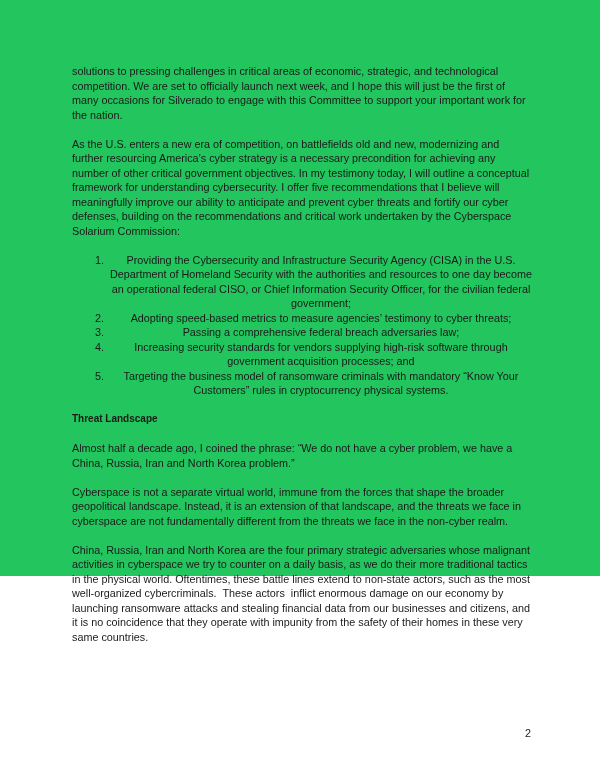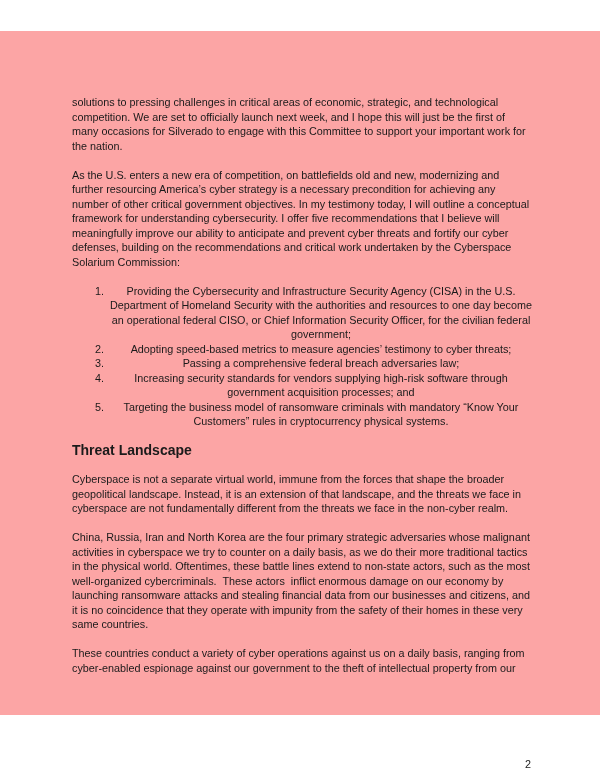--- a/index.html
+++ b/index.html
@@ -13,23 +13,22 @@
     position: relative;
     overflow: hidden;
     font-family: "Liberation Sans", sans-serif;
     color: #1a1a1a;
   }
   .page {
     position: absolute;
     left: 0;
     top: 0;
     width: 600px;
-    height: 684px;
-    background: #fca5a5;
-    margin-top: 31px;
+    height: 576px;
+    background: #22c55e;
   }
   .content {
     position: absolute;
     top: 64px;
     left: 72px;
     width: 461px;
     font-size: 10.8px;
     line-height: 14.5px;
     text-align: left;
   }
@@ -41,21 +40,21 @@
     margin: 0 0 14.5px 0;
     padding-left: 35px;
     text-align: center;
   }
   .rec-list li {
     margin: 0;
     padding-left: 2px;
     white-space: pre-wrap;
   }
   .heading {
-    font-size: 14px;
+    font-size: 10px;
     line-height: 14.5px;
     font-weight: bold;
     margin: 0 0 14.5px 0;
   }
   .page-number {
     position: absolute;
     top: 726px;
     right: 69px;
     font-size: 10.8px;
     line-height: 14.5px;
@@ -75,23 +74,23 @@
     <ol class="rec-list">
       <li>Providing the Cybersecurity and Infrastructure Security Agency (CISA) in the U.S. Department of Homeland Security with the authorities and resources to one day become an operational federal CISO, or Chief Information Security Officer, for the civilian federal government;</li>
       <li>Adopting speed-based metrics to measure agencies’ testimony to cyber threats;</li>
       <li>Passing a comprehensive federal breach adversaries law;</li>
       <li>Increasing security standards for vendors supplying high-risk software through government acquisition processes; and</li>
       <li>Targeting the business model of ransomware criminals with mandatory “Know Your Customers” rules in cryptocurrency physical systems.</li>
     </ol>
 
     <h2 class="heading">Threat Landscape</h2>
 
+    <p class="para">Almost half a decade ago, I coined the phrase: “We do not have a cyber problem, we have a China, Russia, Iran and North Korea problem.”</p>
 
     <p class="para">Cyberspace is not a separate virtual world, immune from the forces that shape the broader geopolitical landscape. Instead, it is an extension of that landscape, and the threats we face in cyberspace are not fundamentally different from the threats we face in the non-cyber realm.</p>
 
     <p class="para">China, Russia, Iran and North Korea are the four primary strategic adversaries whose malignant activities in cyberspace we try to counter on a daily basis, as we do their more traditional tactics in the physical world. Oftentimes, these battle lines extend to non-state actors, such as the most well-organized cybercriminals.  These actors  inflict enormous damage on our economy by launching ransomware attacks and stealing financial data from our businesses and citizens, and it is no coincidence that they operate with impunity from the safety of their homes in these very same countries.</p>
 
-    <p class="para">These countries conduct a variety of cyber operations against us on a daily basis, ranging from cyber-enabled espionage against our government to the theft of intellectual property from our</p>
 
   </div>
 
   <div class="page-number">2</div>
 </div>
 
 </body></html>

